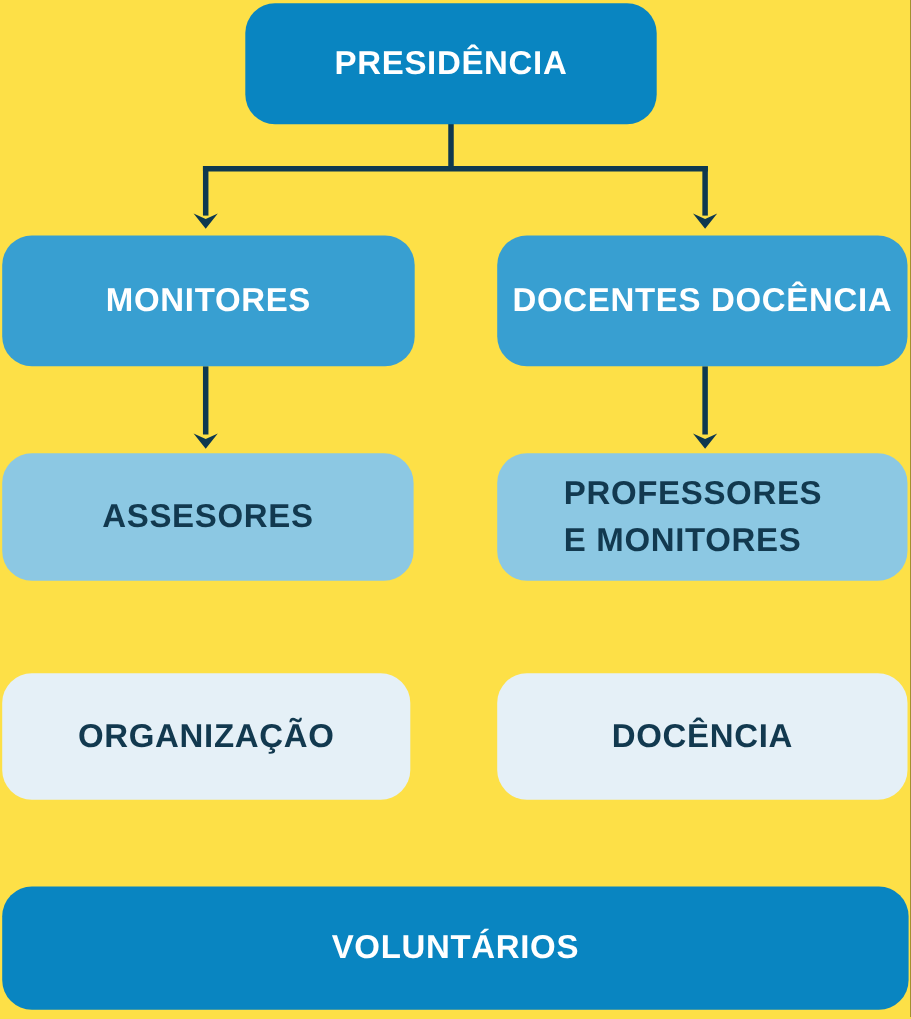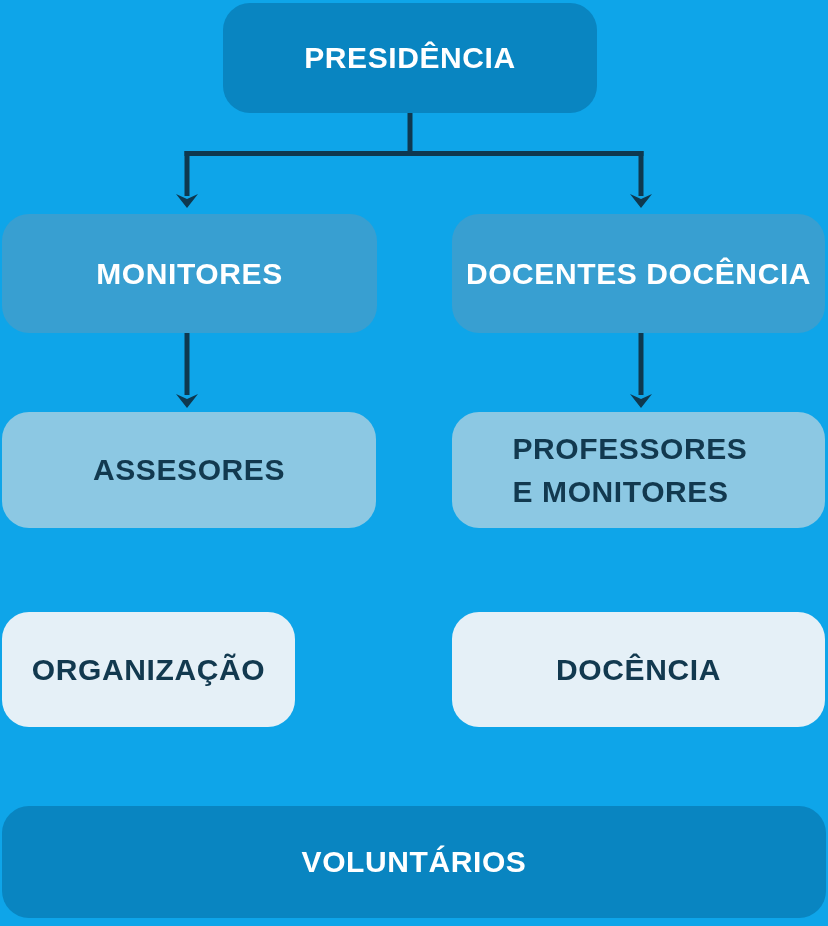--- a/index.html
+++ b/index.html
@@ -41,34 +41,34 @@
     font-weight: 700;
     font-size: 30px;
     letter-spacing: 0.02em;
     line-height: 1.2;
   }
   .n-pres        { left: 223px; top: 3px;   width: 374px; height: 110px; }
   .n-diretoria   { left: 2px;   top: 214px; width: 375px; height: 119px; }
   .n-docentes    { left: 452px; top: 214px; width: 373px; height: 119px; }
   .n-assesores   { left: 2px;   top: 412px; width: 374px; height: 116px; }
   .n-professores { left: 452px; top: 412px; width: 373px; height: 116px; }
-  .n-organizacao { left: 2px;   top: 612px; width: 293px; height: 115px; }
+  .n-organizacao { left: 2px;   top: 612px; width: 371px; height: 115px; }
   .n-docencia    { left: 452px; top: 612px; width: 373px; height: 115px; }
   .n-voluntarios { left: 2px;   top: 806px; width: 824px; height: 112px; }
   .n-professores .label-wrap {
     display: inline-block;
     max-width: 252px;
     text-align: left;
     line-height: 1.45;
   }
 </style>
 </head>
 <body>
 
-<div class="canvas" style="background-color: #0ea5e9;">
+<div class="canvas" style="background-color: #fde047;">
 
   <svg class="connectors" viewBox="0 0 828 926" xmlns="http://www.w3.org/2000/svg">
     <g>
       <path d="M410 110 V151"></path>
       <path d="M184.5 153.5 H643.5"></path>
       <path d="M187 151 V196"></path>
       <path d="M641 151 V196"></path>
       <polygon points="176,194 187,199 198,194 187,208"></polygon>
       <polygon points="630,194 641,199 652,194 641,208"></polygon>
     </g>

